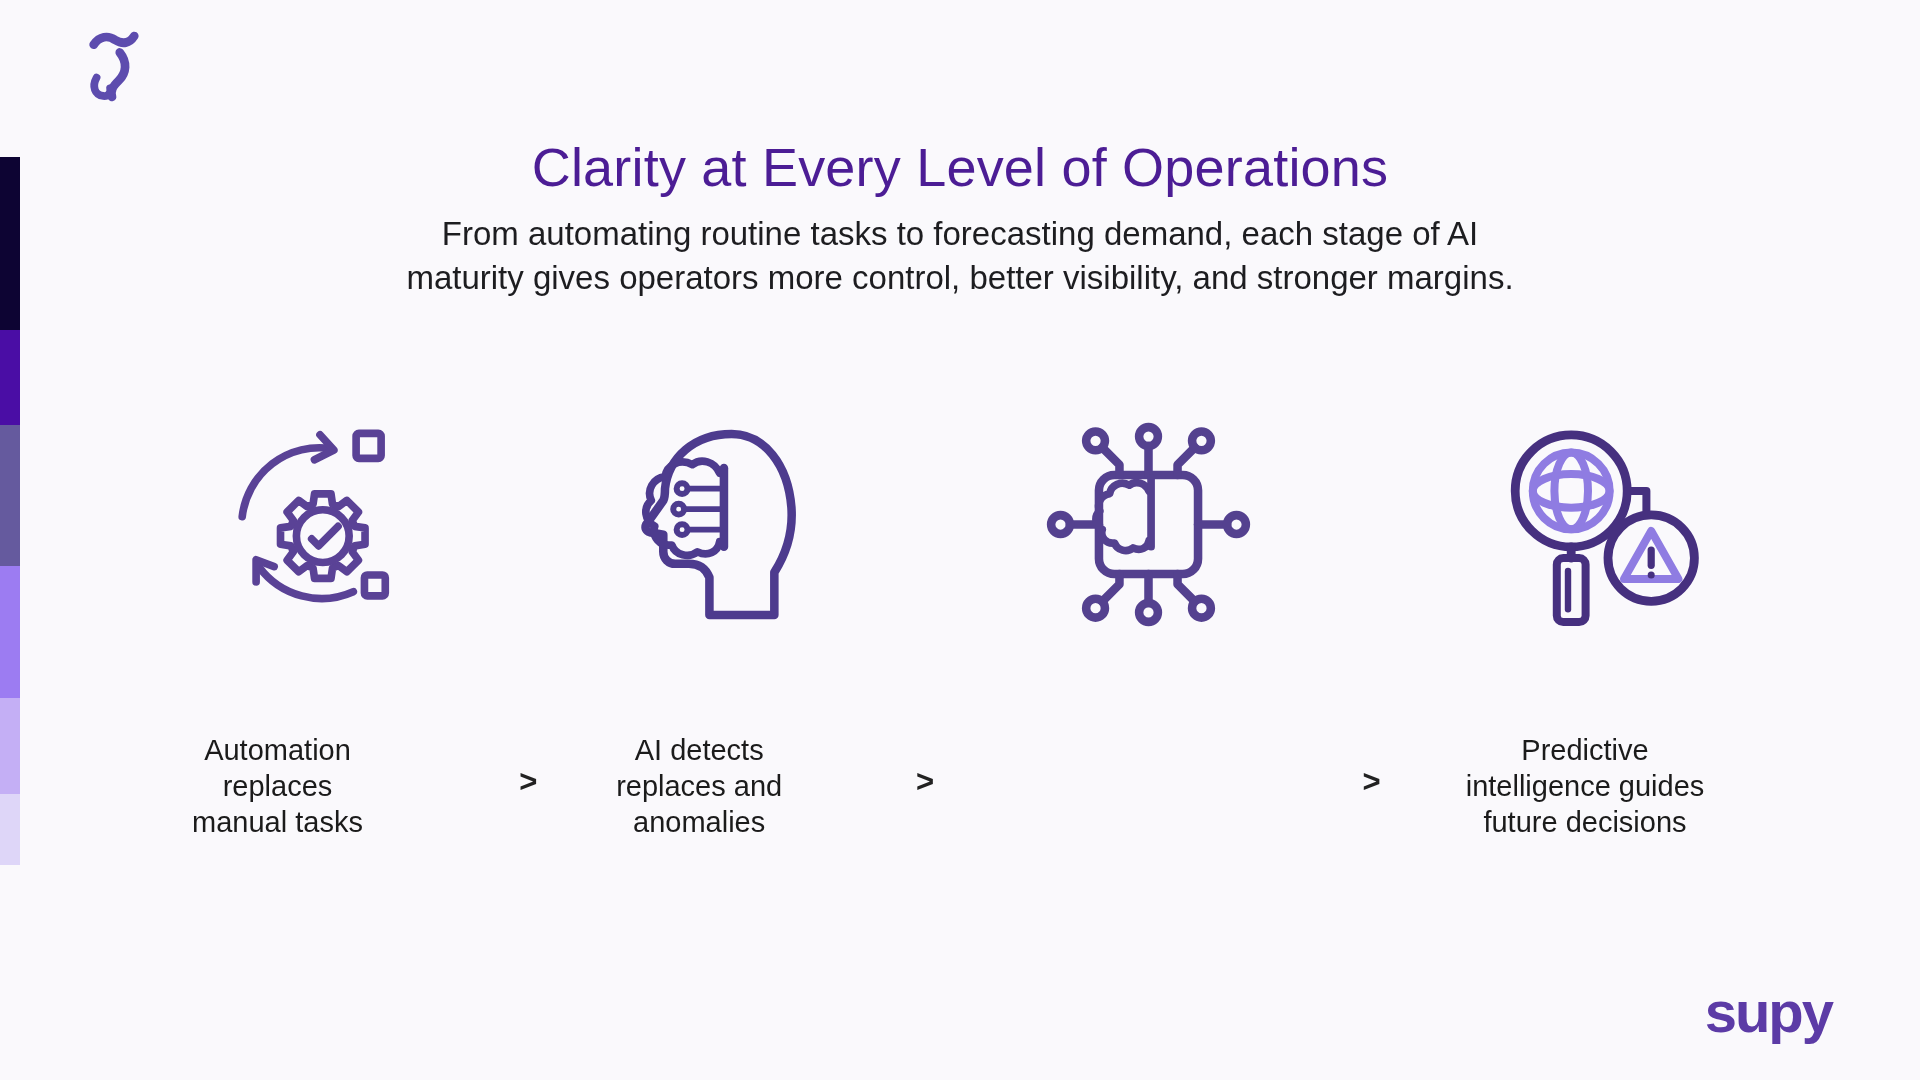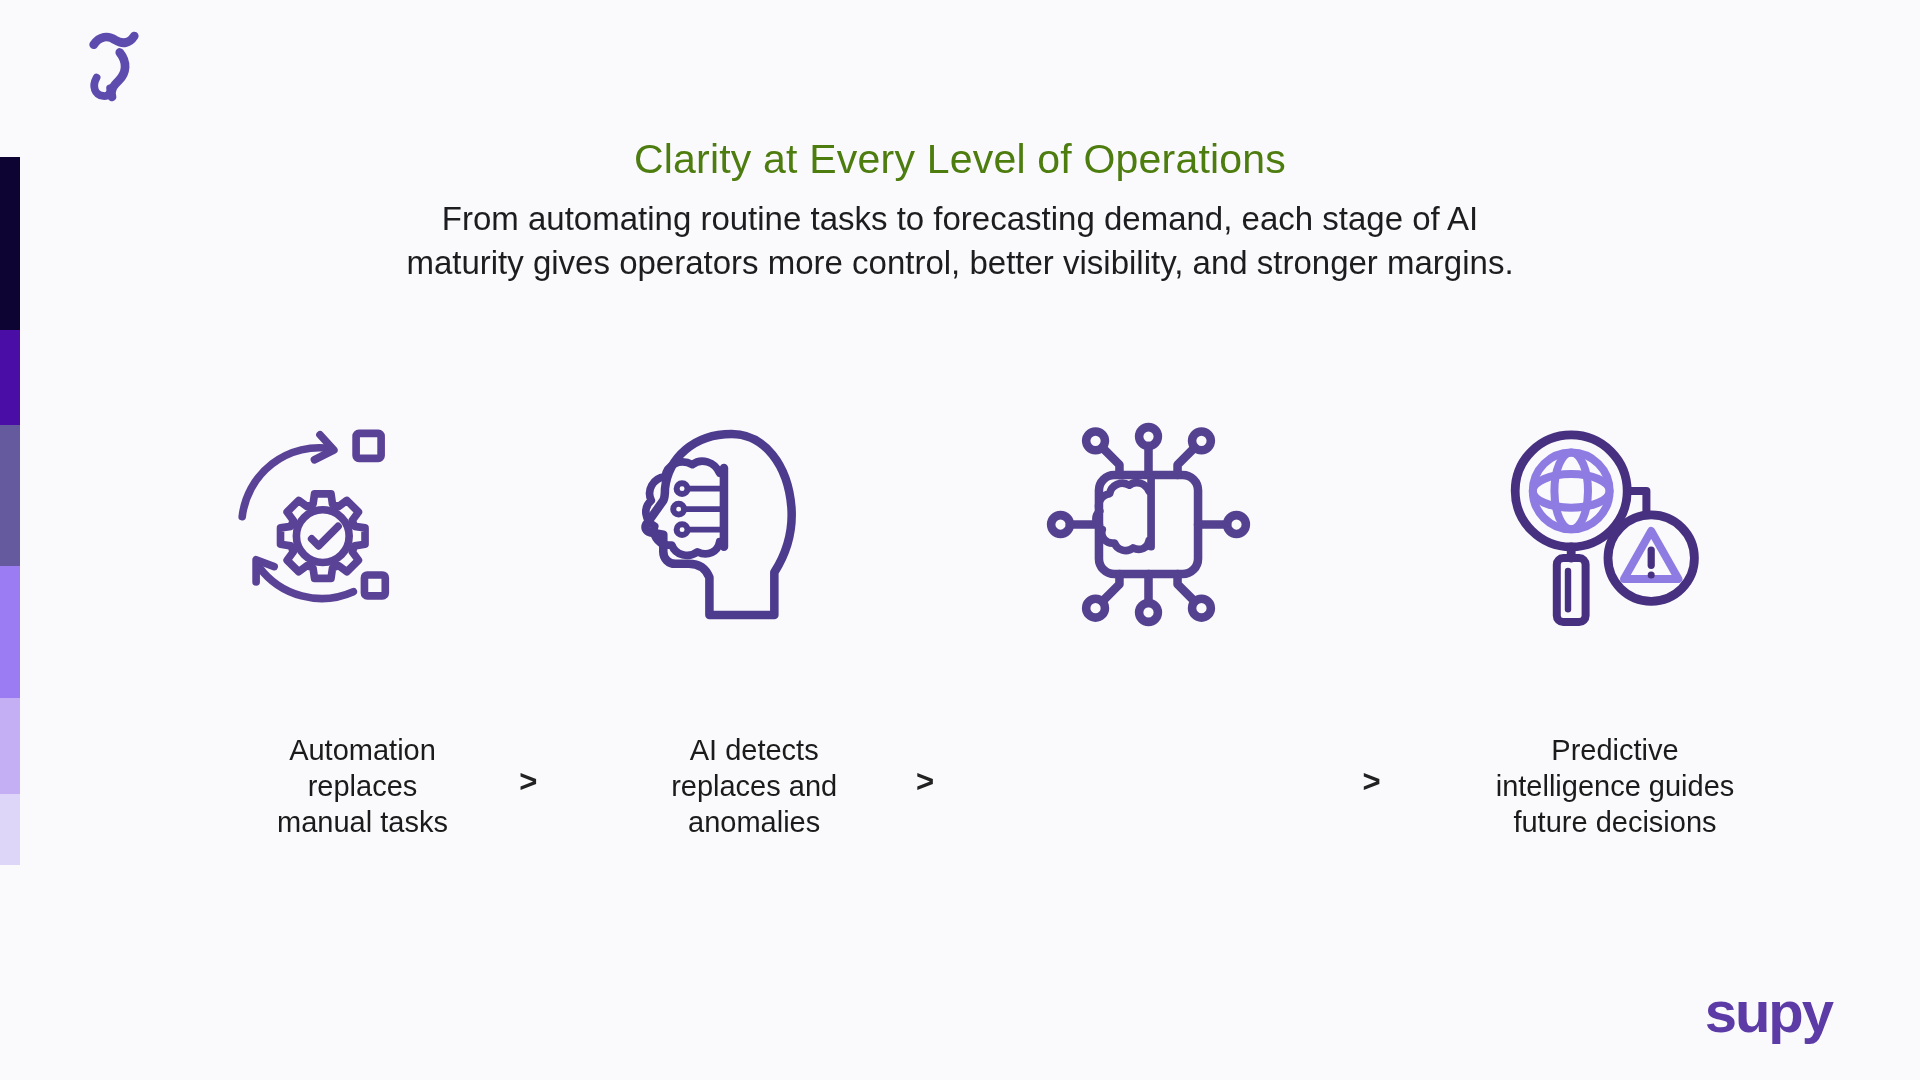--- a/index.html
+++ b/index.html
@@ -15,31 +15,31 @@
   .accent-bar .seg3 { height:141px; }
   .accent-bar .seg4 { height:132px; }
   .accent-bar .seg5 { height:96px; }
   .accent-bar .seg6 { height:71px; }
 
   
   .logo-mark { position:absolute; left:84px; top:26px; }
 
   
   .header { position:absolute; left:0; top:0; width:100%; text-align:center; padding-top:136px; }
-  .title { font-size:41px; font-weight:500; color:#4d7c0f; letter-spacing:0.2px; }
+  .title { font-size:54px; font-weight:500; color:#4c1d95; letter-spacing:0.2px; }
   .subtitle { margin-top:14px; font-size:33px; line-height:44px; color:#1d1d20; font-weight:400; }
   .subtitle span { display:block; white-space:nowrap; }
 
   
   .stages { position:absolute; left:190px; top:402px; width:1560px;
             display:grid;
             grid-template-columns:260px 1fr 240px 1fr 290px 1fr 300px;
             grid-template-rows:245px auto; }
   .stage-icon-cell { grid-row:1; display:flex; align-items:center; justify-content:center; }
-  .stage-caption-cell { grid-row:2; margin-top:85px; display:flex; justify-content:flex-end; }
+  .stage-caption-cell { grid-row:2; margin-top:85px; display:flex; justify-content:flex-start; }
   .caption { font-size:29px; line-height:36px; color:#1b1b1b; text-align:center; }
   .cap-1 { max-width:175px; }
   .cap-2 { max-width:185px; }
   .cap-3 { max-width:260px; }
   .cap-4 { max-width:270px; }
   .sep-cell { grid-row:2; margin-top:117px; display:flex; justify-content:center; align-items:flex-start;
               font-size:31px; font-weight:700; color:#222; }
 
   svg.stage-svg { display:block; }
 

